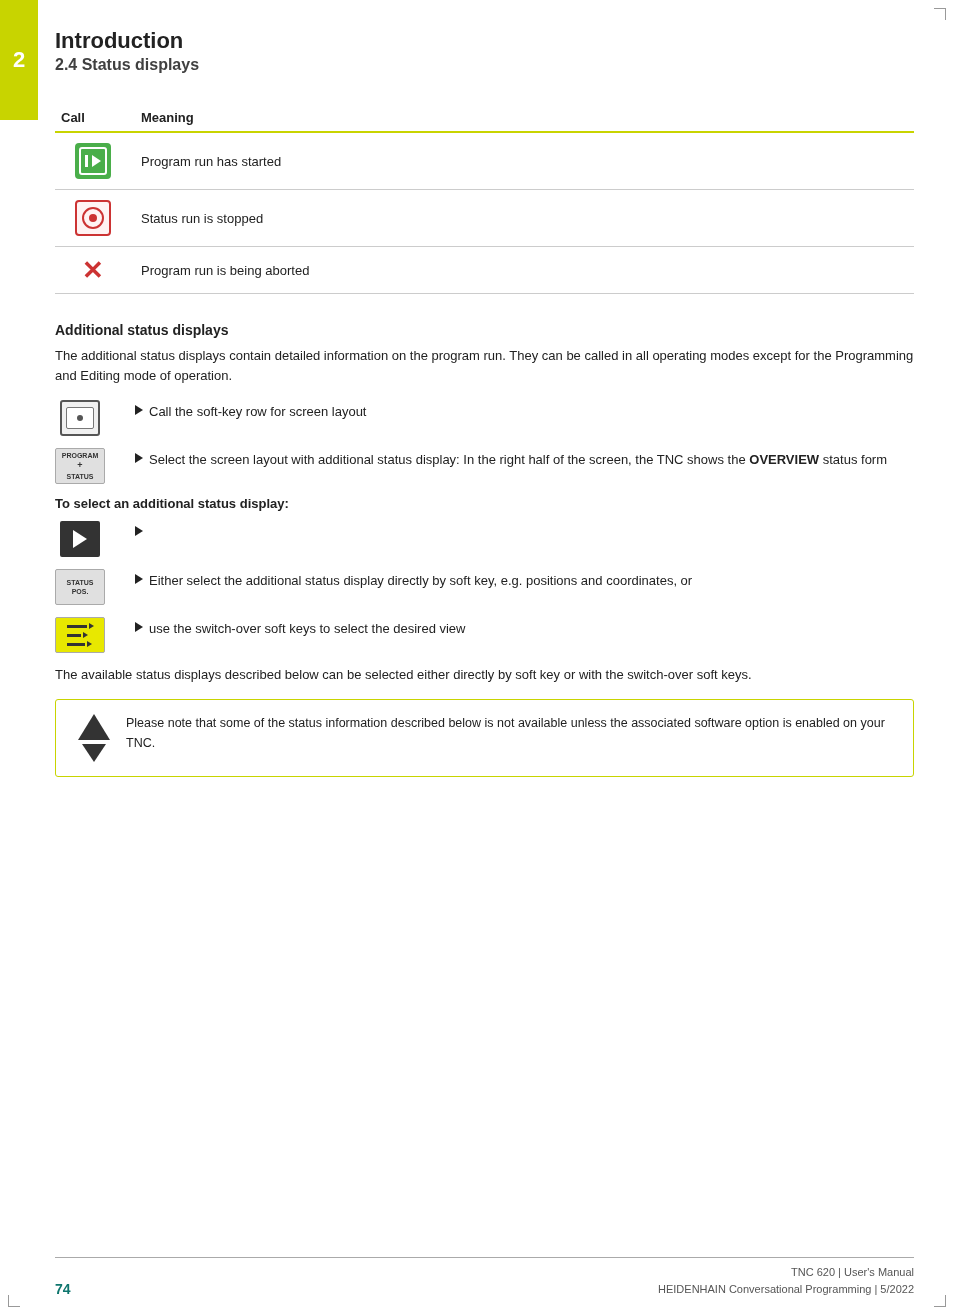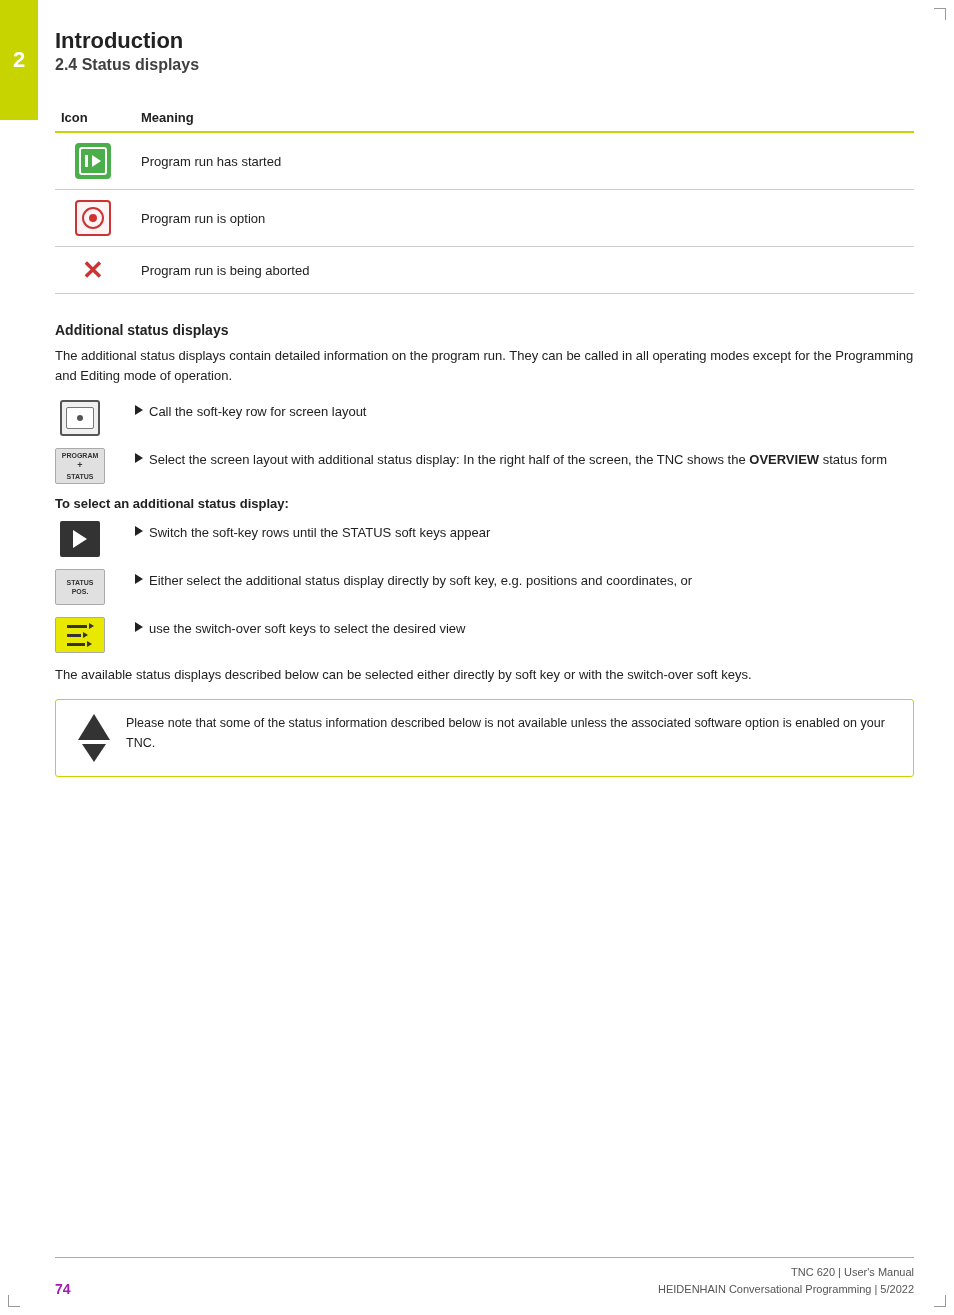--- a/index.html
+++ b/index.html
@@ -410,21 +410,21 @@
       right: 40px;
       display: flex;
       justify-content: space-between;
       align-items: flex-end;
       border-top: 1px solid #aaa;
       padding-top: 6px;
     }
     .footer-page {
       font-size: 14px;
       font-weight: bold;
-      color: #a21caf;
+      color: #0f766e;
     }
     .footer-product {
       font-size: 11px;
       color: #555;
       text-align: right;
       line-height: 1.5;
     }
   </style>
 </head>
 <body>
@@ -439,21 +439,21 @@
 </div>
 
 <div class="content">
 
   <div class="chapter-heading">Introduction</div>
   <div class="section-heading">2.4    Status displays</div>
 
   <table class="icon-table">
     <thead>
       <tr>
-        <th>Icon</th>
+        <th>Call</th>
         <th>Meaning</th>
       </tr>
     </thead>
     <tbody>
 
       <tr>
         <td>
           <div class="icon-box icon-green">
             <div class="play-icon-inner">
               <div class="play-bar"></div>
@@ -467,21 +467,21 @@
       <tr>
         <td>
           <div class="icon-box" style="background:#fff3f3; border: 2px solid #cc3333;">
             <div class="stop-icon-inner">
               <div class="stop-circle">
                 <div class="stop-circle-dot"></div>
               </div>
             </div>
           </div>
         </td>
-        <td>Program run is option</td>
+        <td>Status run is stopped</td>
       </tr>
 
       <tr>
         <td>
           <span class="x-icon">✕</span>
         </td>
         <td>Program run is being aborted</td>
       </tr>
     </tbody>
   </table>
@@ -526,21 +526,20 @@
 
   <div class="step-row">
     <div class="step-icon">
       <div class="arrow-right-icon">
         <div class="arrow-right-triangle"></div>
       </div>
     </div>
     <div class="step-text">
       <div class="step-text-inner">
         <span class="step-arrow"></span>
-        <span>Switch the soft-key rows until the STATUS soft keys appear</span>
       </div>
     </div>
   </div>
 
   <div class="step-row">
     <div class="step-icon">
       <div class="status-pos-icon">
         <span>STATUS</span>
         <span>POS.</span>
       </div>

